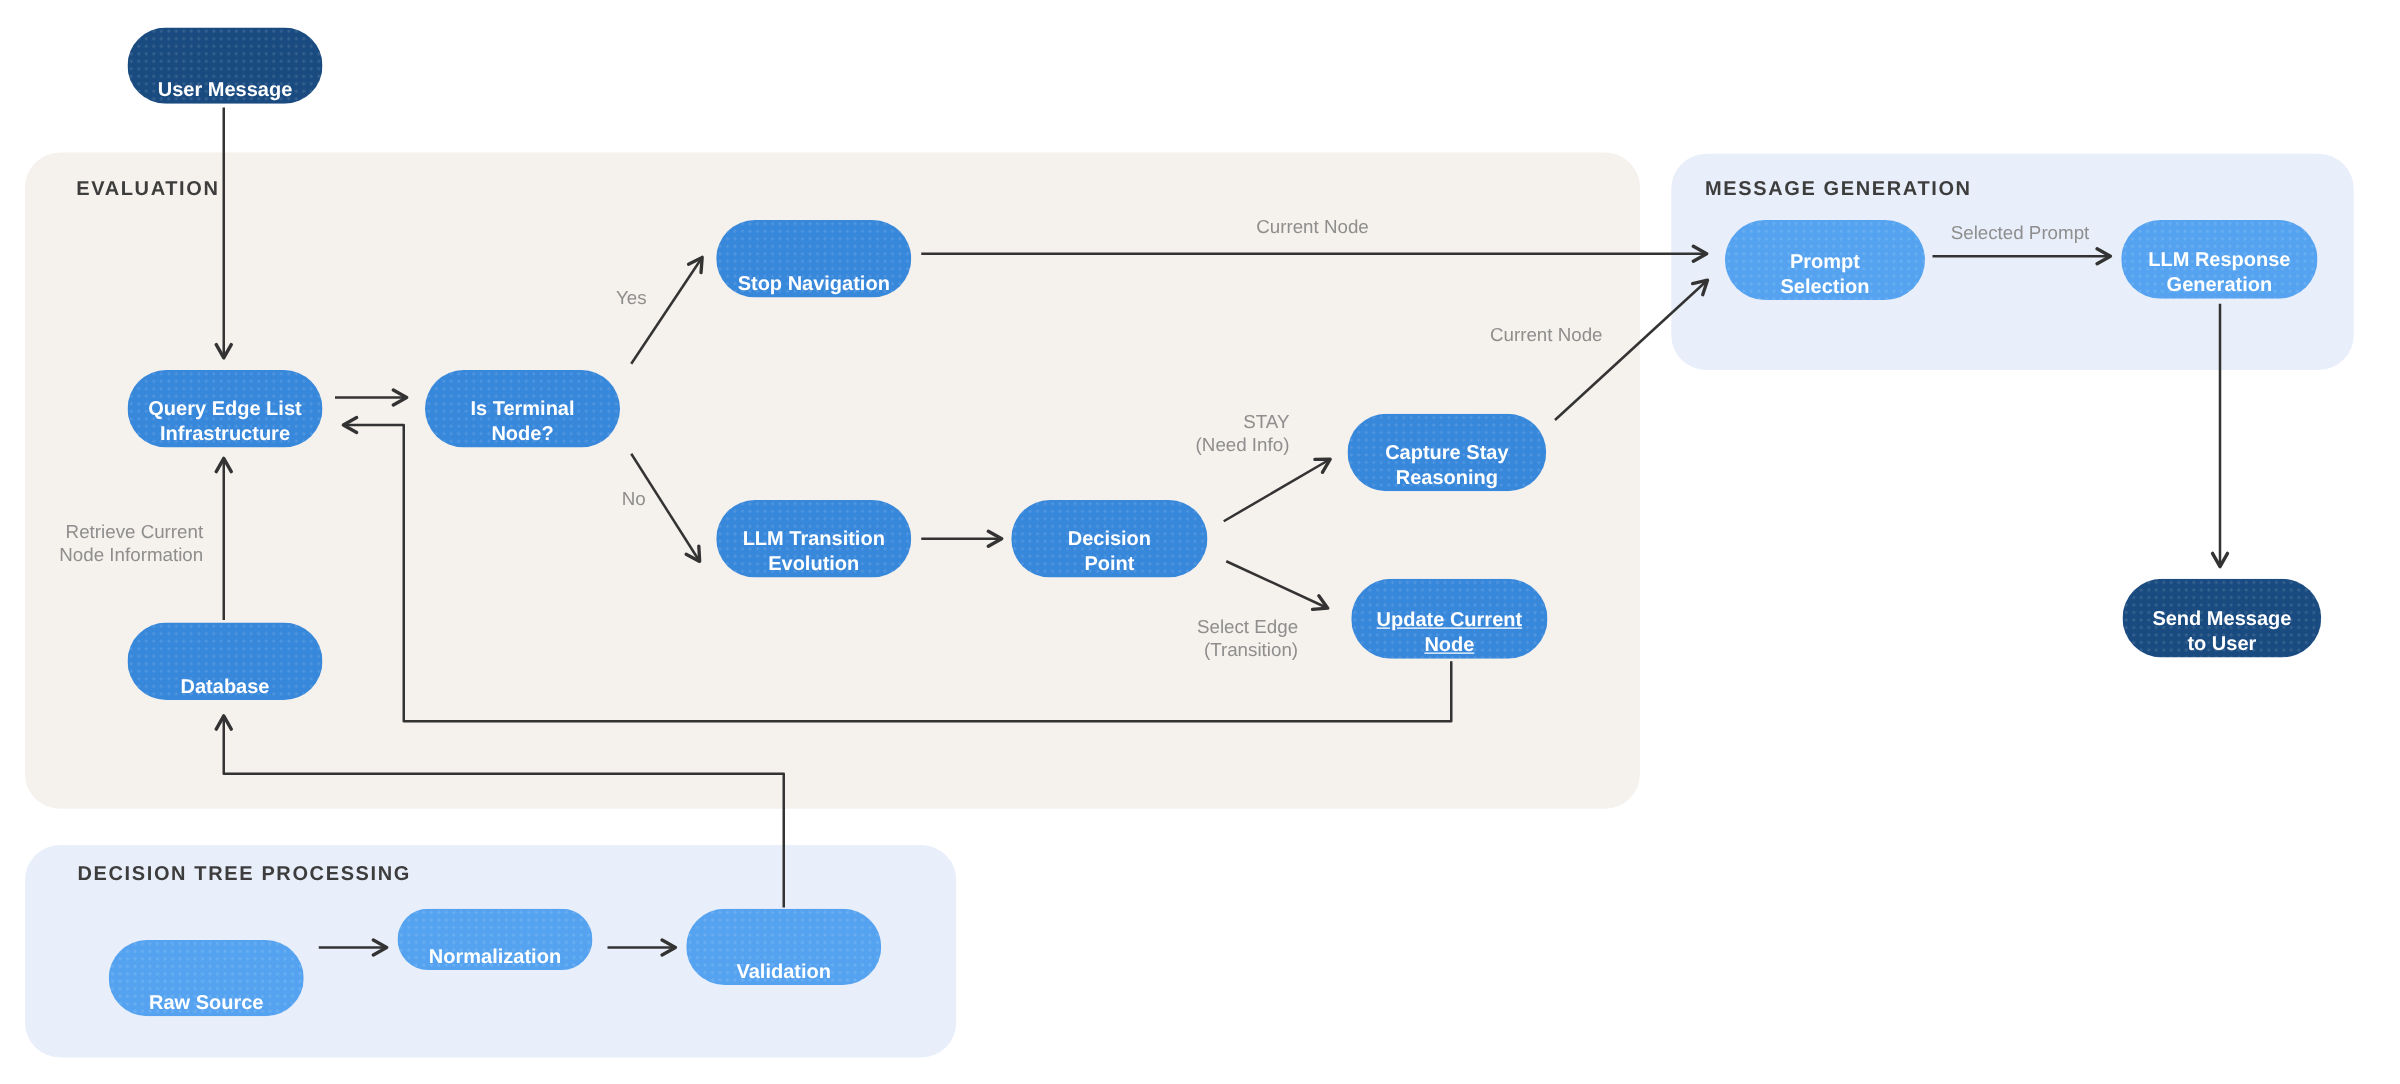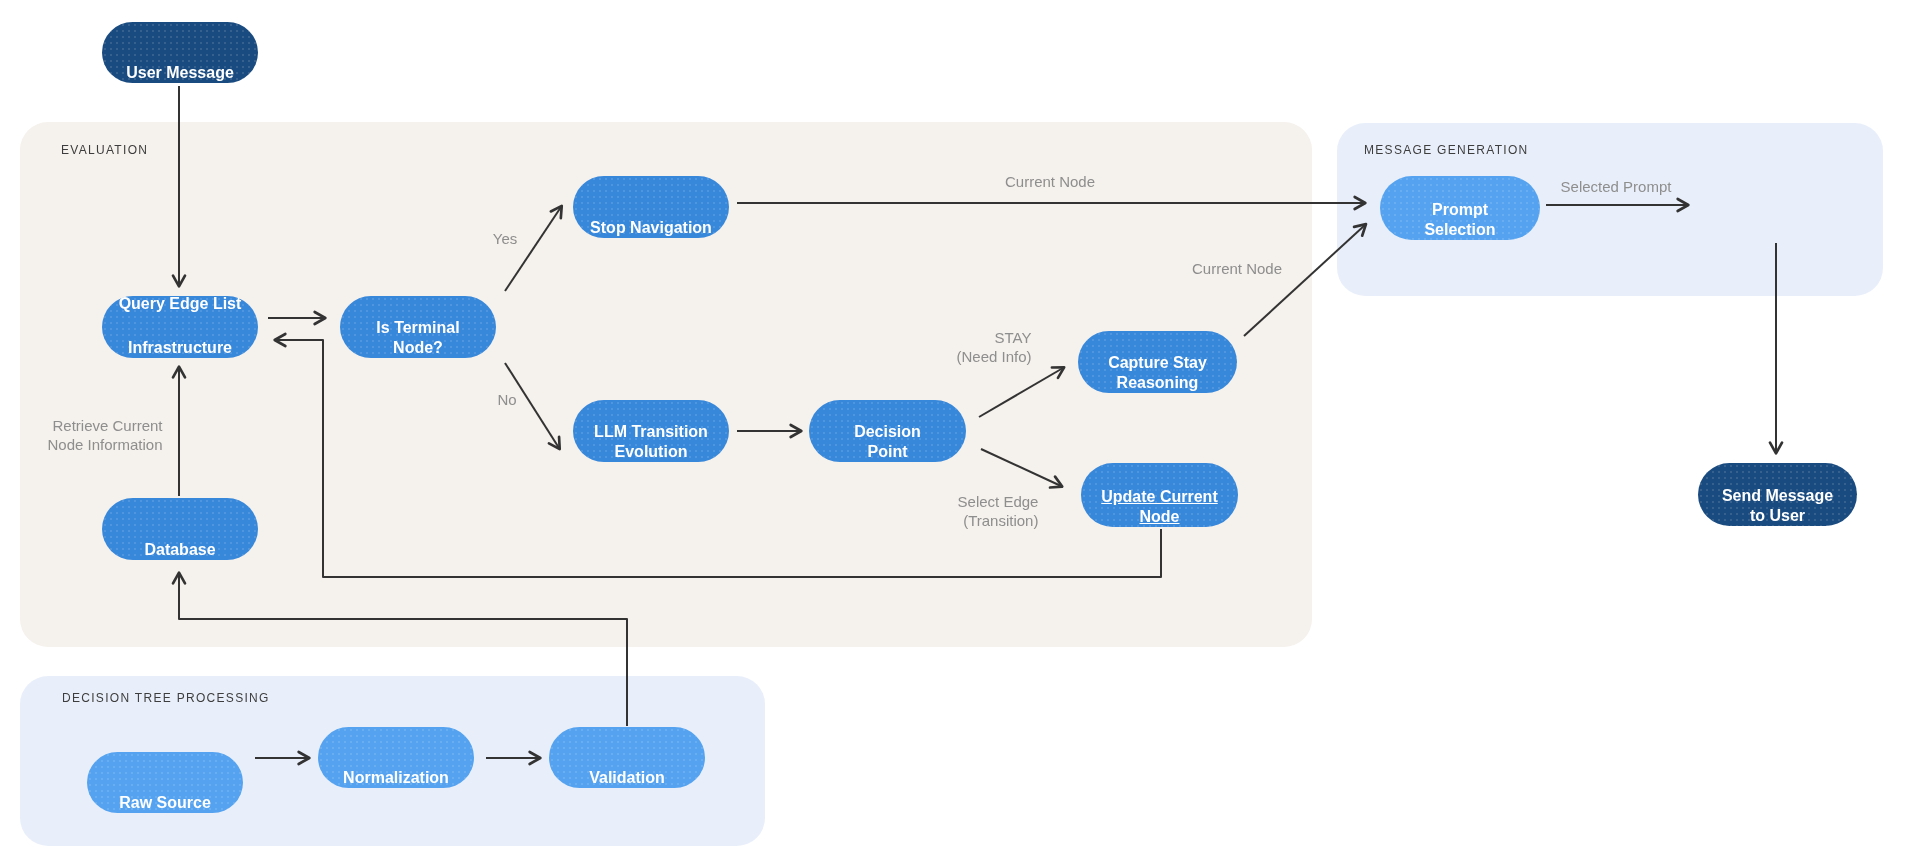--- a/index.html
+++ b/index.html
@@ -16,22 +16,22 @@
     overflow: hidden;
   }
   .panel {
     position: absolute;
     border-radius: 28px;
   }
   .panel.beige { background: #f5f1ec; }
   .panel.blue  { background: #e9effa; }
   .sec-label {
     position: absolute;
-    font-size: 12px;
-    font-weight: 400;
+    font-size: 16px;
+    font-weight: 700;
     letter-spacing: 1.3px;
     color: #3d3d3d;
     white-space: nowrap;
     z-index: 3;
   }
   .edges {
     position: absolute;
     left: 0; top: 0;
     z-index: 1;
   }
@@ -102,21 +102,21 @@
       <path d="M1546,205 H1687" marker-end="url(#ah)"></path>
       <path d="M1776,243 V452" marker-end="url(#ah)"></path>
     </g>
   </svg>
 
   <div class="node dark" style="left:102px; top:22px; width:156px; height:61px;">
     <span>User Message</span>
     <span></span>
   </div>
 
-  <div class="node medium" style="left:102px; top:296px; width:156px; height:62px;gap:24px;">
+  <div class="node medium" style="left:102px; top:296px; width:156px; height:62px;">
     <span>Query Edge List</span>
     <span>Infrastructure</span>
   </div>
 
   <div class="node medium" style="left:340px; top:296px; width:156px; height:62px;">
     <span>Is Terminal</span>
     <span>Node?</span>
   </div>
 
   <div class="node medium" style="left:573px; top:176px; width:156px; height:62px;">
@@ -147,32 +147,36 @@
   <div class="node medium" style="left:102px; top:498px; width:156px; height:62px;">
     <span>Database</span>
     <span></span>
   </div>
 
   <div class="node light" style="left:1380px; top:176px; width:160px; height:64px;">
     <span>Prompt</span>
     <span>Selection</span>
   </div>
 
+  <div class="node light" style="left:1697px; top:176px; width:157px; height:63px;">
+    <span>LLM Response</span>
+    <span>Generation</span>
+  </div>
 
   <div class="node dark" style="left:1698px; top:463px; width:159px; height:63px;">
     <span>Send Message</span>
     <span>to User</span>
   </div>
 
   <div class="node light" style="left:87px; top:752px; width:156px; height:61px;">
     <span>Raw Source</span>
     <span></span>
   </div>
 
-  <div class="node light" style="left:318px; top:727px; width:156px; height:61px;">
+  <div class="node light" style="left:318px; top:727px; width:156px; height:49px;">
     <span>Normalization</span>
     <span></span>
   </div>
 
   <div class="node light" style="left:549px; top:727px; width:156px; height:61px;">
     <span>Validation</span>
     <span></span>
   </div>
 
   <div class="edge-label" style="left:505px; top:229px;">

